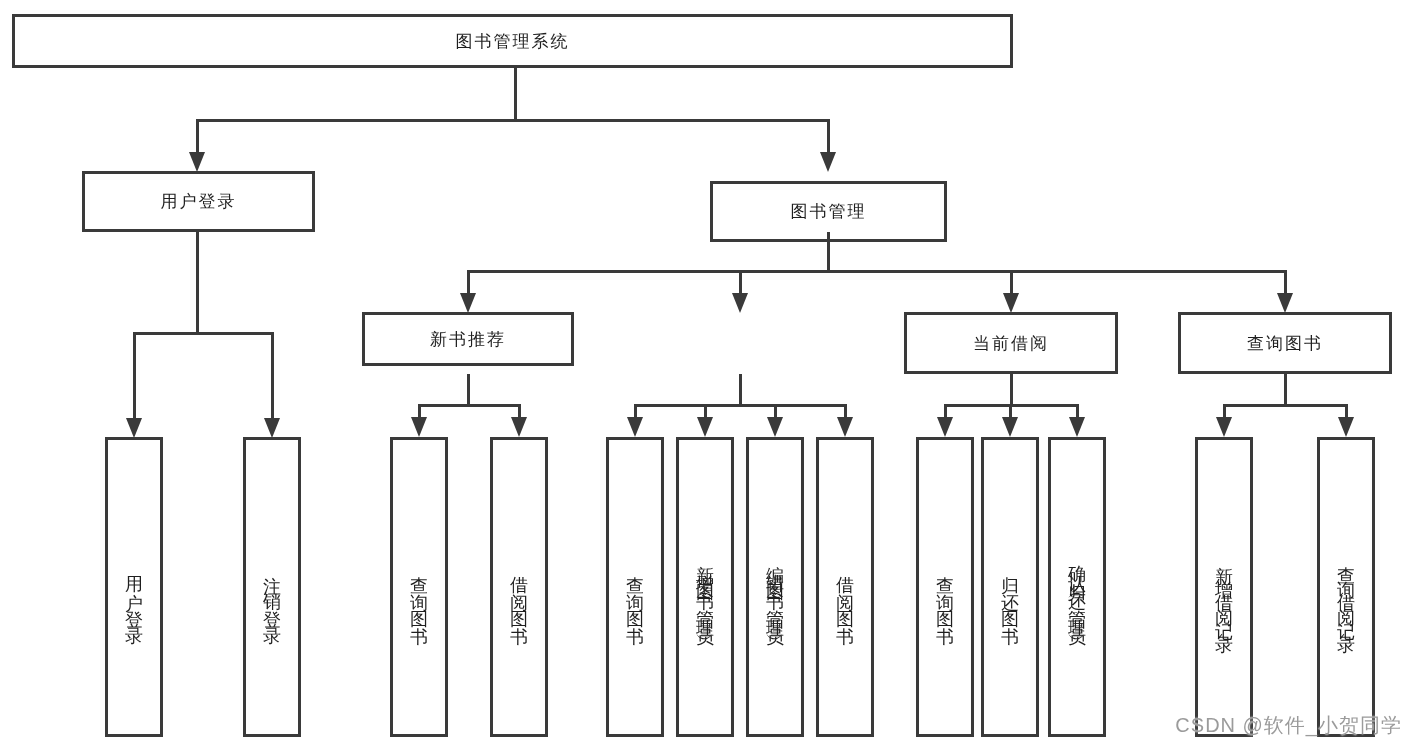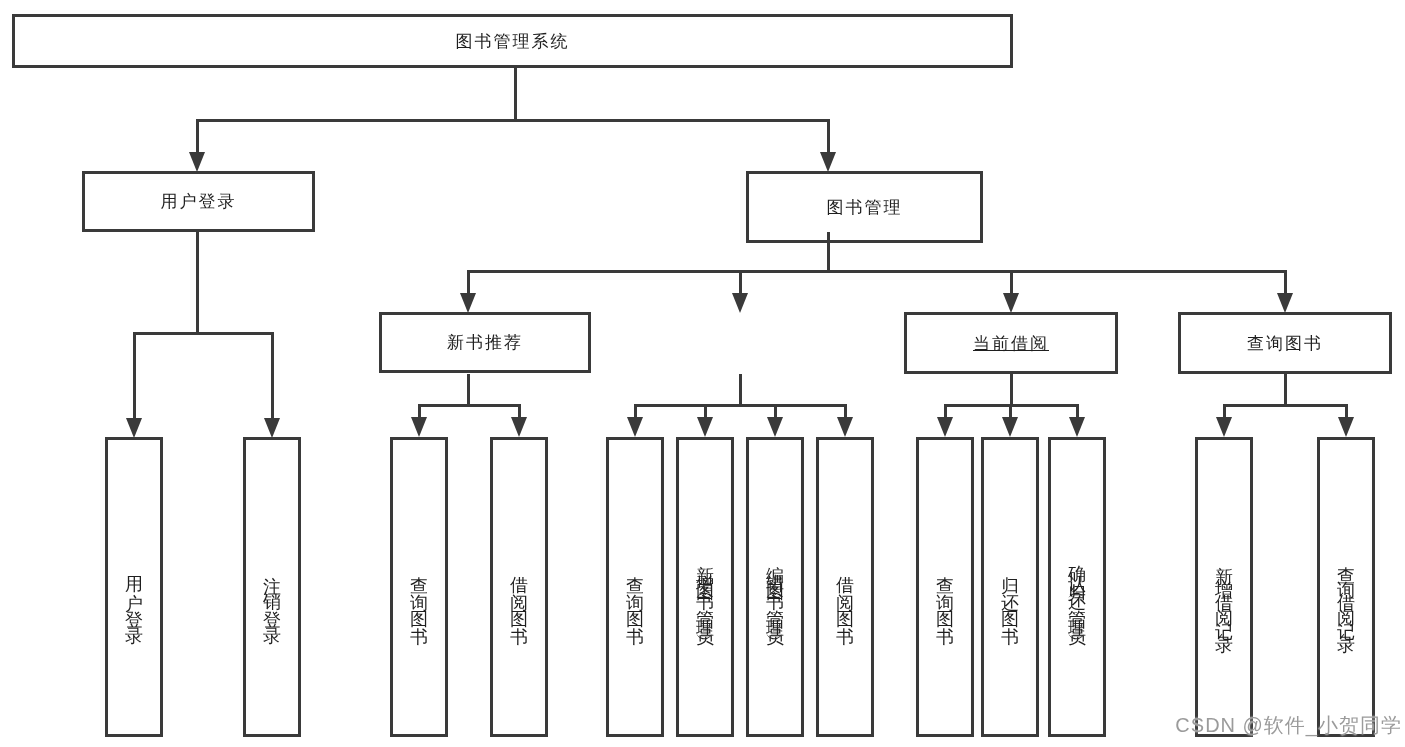--- a/index.html
+++ b/index.html
@@ -53,42 +53,42 @@
   <div class="node" style="left:12px;top:14px;width:1001px;height:54px;">图书管理系统</div>
 
   <div class="vline" style="left:514px;top:66px;height:55px;"></div>
   <div class="hline" style="left:196px;top:119px;width:634px;"></div>
   <div class="vline" style="left:196px;top:119px;height:36px;"></div>
   <div class="arrow" style="left:189px;top:152px;"></div>
   <div class="vline" style="left:827px;top:119px;height:36px;"></div>
   <div class="arrow" style="left:820px;top:152px;"></div>
 
   <div class="node" style="left:82px;top:171px;width:233px;height:61px;">用户登录</div>
-  <div class="node" style="left:710px;top:171px;width:237px;height:72px;margin-left:36px;">图书管理</div>
+  <div class="node" style="left:710px;top:181px;width:237px;height:61px;">图书管理</div>
 
   <div class="vline" style="left:196px;top:232px;height:102px;"></div>
   <div class="hline" style="left:133px;top:332px;width:141px;"></div>
   <div class="vline" style="left:133px;top:332px;height:89px;"></div>
   <div class="arrow" style="left:126px;top:418px;"></div>
   <div class="vline" style="left:271px;top:332px;height:89px;"></div>
   <div class="arrow" style="left:264px;top:418px;"></div>
 
   <div class="vline" style="left:827px;top:232px;height:40px;"></div>
   <div class="hline" style="left:467px;top:270px;width:820px;"></div>
   <div class="vline" style="left:467px;top:270px;height:27px;"></div>
   <div class="arrow" style="left:460px;top:293px;"></div>
   <div class="vline" style="left:739px;top:270px;height:27px;"></div>
   <div class="arrow" style="left:732px;top:293px;"></div>
   <div class="vline" style="left:1010px;top:270px;height:27px;"></div>
   <div class="arrow" style="left:1003px;top:293px;"></div>
   <div class="vline" style="left:1284px;top:270px;height:27px;"></div>
   <div class="arrow" style="left:1277px;top:293px;"></div>
 
-  <div class="node" style="left:362px;top:312px;width:212px;height:61px;margin-left:17px;">新书推荐</div>
-  <div class="node" style="left:904px;top:312px;width:214px;height:62px;text-decoration:underline;">当前借阅</div>
+  <div class="node" style="left:362px;top:312px;width:212px;height:54px;">新书推荐</div>
+  <div class="node" style="left:904px;top:312px;width:214px;height:62px;">当前借阅</div>
   <div class="node" style="left:1178px;top:312px;width:214px;height:62px;">查询图书</div>
 
   <div class="vline" style="left:467px;top:374px;height:33px;"></div>
   <div class="hline" style="left:418px;top:404px;width:103px;"></div>
   <div class="vline" style="left:418px;top:404px;height:16px;"></div>
   <div class="arrow" style="left:411px;top:417px;"></div>
   <div class="vline" style="left:518px;top:404px;height:16px;"></div>
   <div class="arrow" style="left:511px;top:417px;"></div>
 
   <div class="vline" style="left:739px;top:374px;height:33px;"></div>

